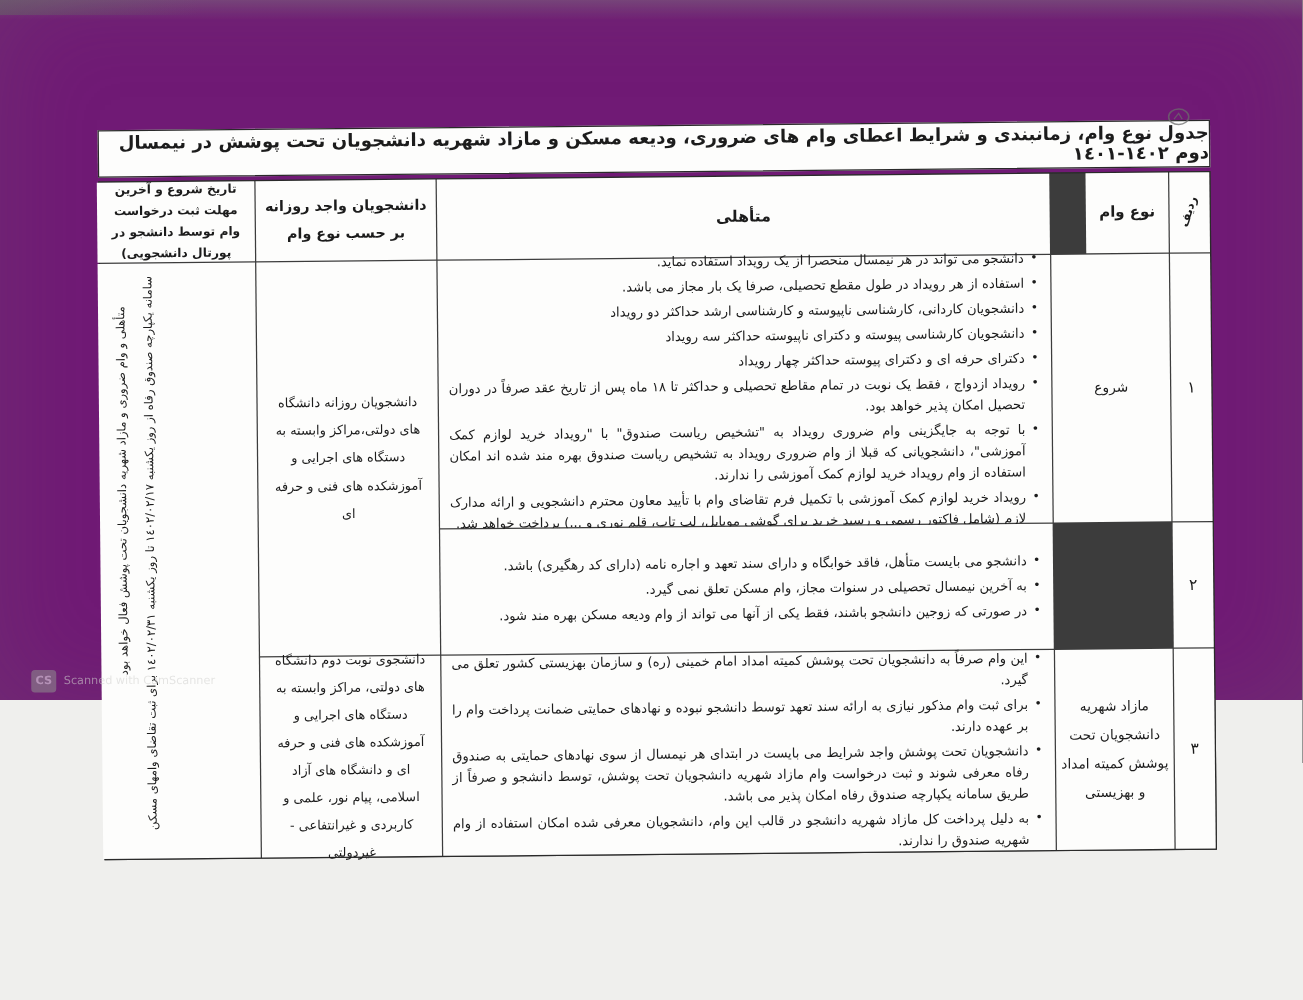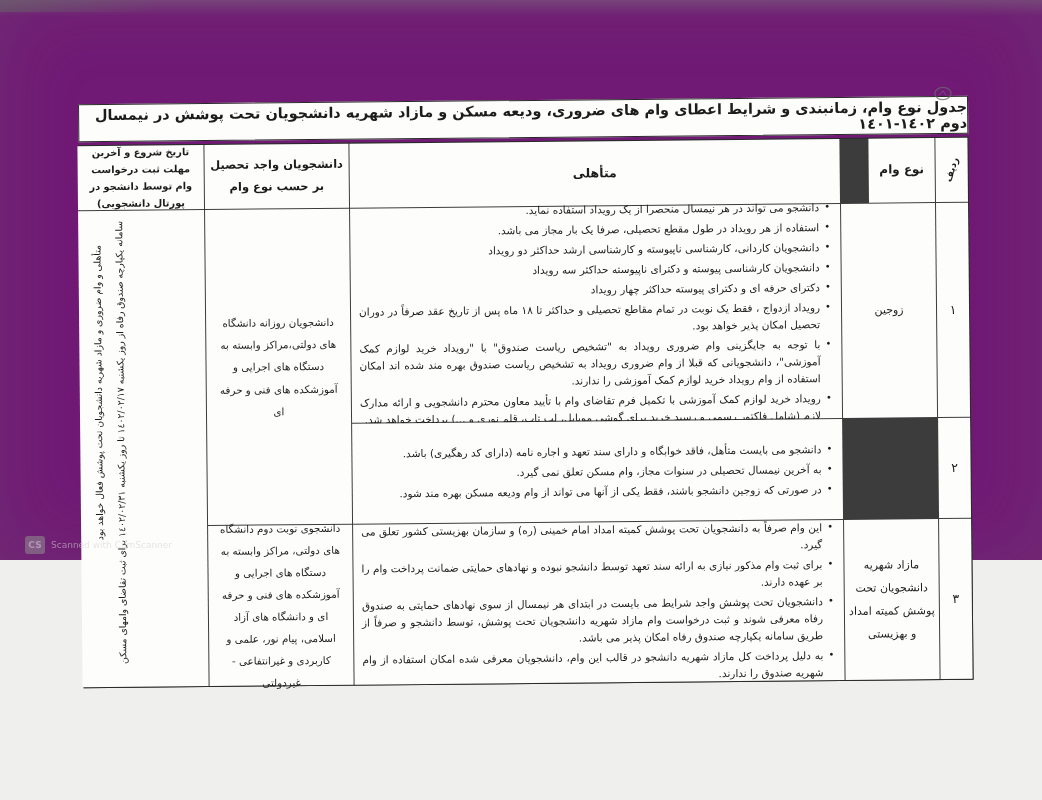--- a/index.html
+++ b/index.html
@@ -95,31 +95,31 @@
       <div class="cell hd hd-rowno" style="grid-column:1;grid-row:1;">
         <span>ردیف</span>
       </div>
       <div class="cell hd hd-type" style="grid-column:2;grid-row:1;margin-left:28px;">
         <span>نوع وام</span>
       </div>
       <div class="cell hd hd-remarks" style="grid-column:3;grid-row:1;">
         <span>متأهلی</span>
       </div>
       <div class="cell hd hd-eligible" style="grid-column:4;grid-row:1;">
-        <span>دانشجویان واجد تحصیل بر حسب نوع وام</span>
+        <span>دانشجویان واجد روزانه بر حسب نوع وام</span>
       </div>
       <div class="cell hd hd-dates" style="grid-column:5;grid-row:1;">
         <span>تاریخ شروع و آخرین مهلت ثبت درخواست وام توسط دانشجو در پورتال دانشجویی)</span>
       </div>
 
       <div class="cell c-no" style="grid-column:1;grid-row:2;">
         <span>١</span>
       </div>
       <div class="cell c-type" style="grid-column:2;grid-row:2;">
-        <span>زوجین</span>
+        <span>شروع</span>
       </div>
       <div class="cell c-remarks" style="grid-column:3;grid-row:2;">
         <div class="bullet">دانشجو می تواند در هر نیمسال منحصرا از یک رویداد استفاده نماید.</div>
         <div class="bullet">استفاده از هر رویداد در طول مقطع تحصیلی، صرفا یک بار مجاز می باشد.</div>
         <div class="bullet">دانشجویان کاردانی، کارشناسی ناپیوسته و کارشناسی ارشد حداکثر دو رویداد</div>
         <div class="bullet">دانشجویان کارشناسی پیوسته و دکترای ناپیوسته حداکثر سه رویداد</div>
         <div class="bullet">دکترای حرفه ای و دکترای پیوسته حداکثر چهار رویداد</div>
         <div class="bullet">رویداد ازدواج ، فقط یک نوبت در تمام مقاطع تحصیلی و حداکثر تا ١٨ ماه پس از تاریخ عقد صرفاً در دوران تحصیل امکان پذیر خواهد بود.</div>
         <div class="bullet">با توجه به جایگزینی وام ضروری رویداد به "تشخیص ریاست صندوق" با "رویداد خرید لوازم کمک آموزشی"، دانشجویانی که قبلا از وام ضروری رویداد به تشخیص ریاست صندوق بهره مند شده اند امکان استفاده از وام رویداد خرید لوازم کمک آموزشی را ندارند.</div>
         <div class="bullet">رویداد خرید لوازم کمک آموزشی با تکمیل فرم تقاضای وام با تأیید معاون محترم دانشجویی و ارائه مدارک لازم  (شامل فاکتور رسمی و رسید خرید برای گوشی موبایل، لپ تاپ، قلم نوری و ...) پرداخت خواهد شد.</div>

